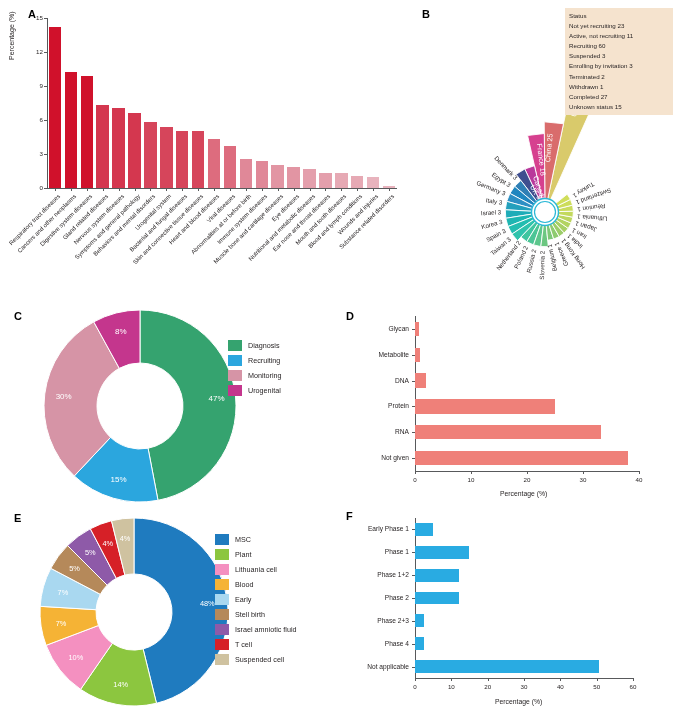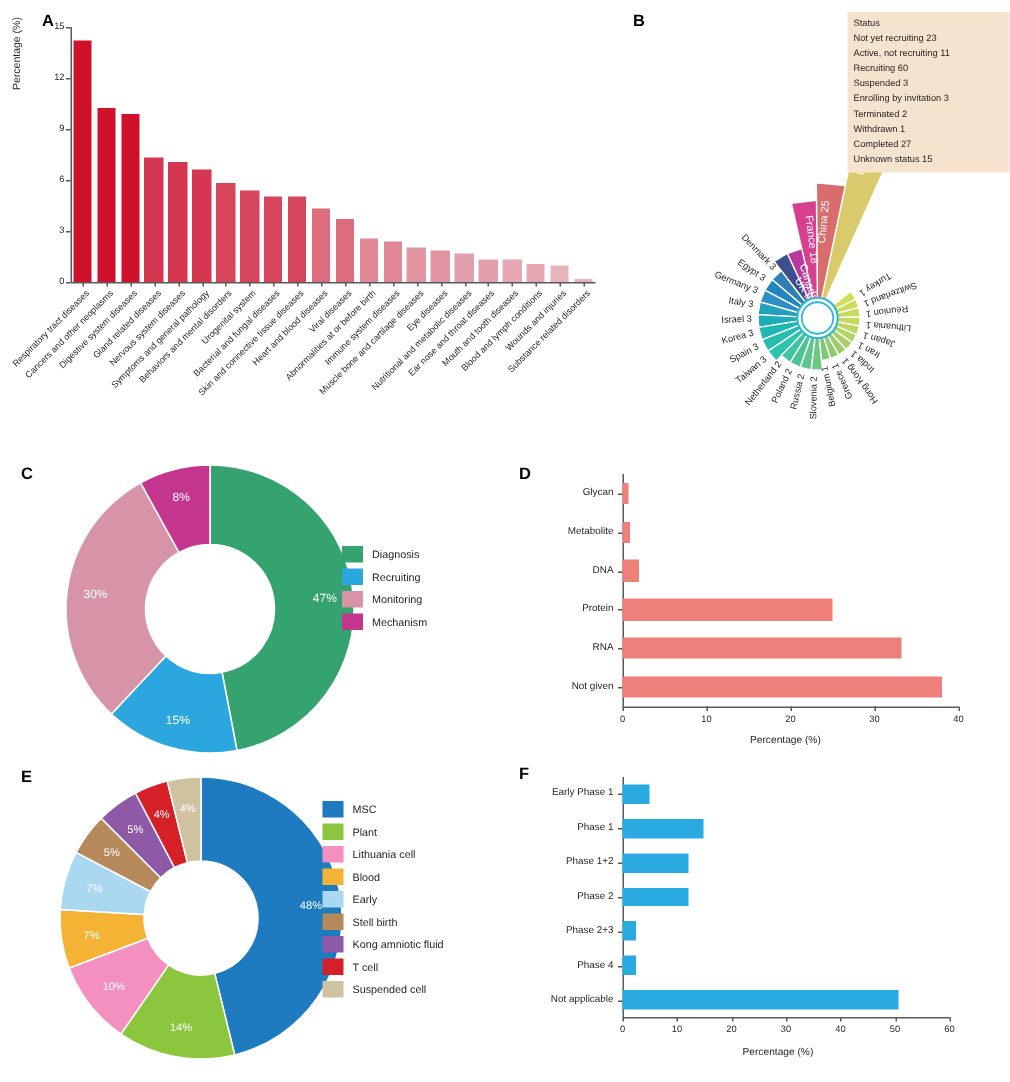--- a/index.html
+++ b/index.html
@@ -276,36 +276,36 @@
       <text x="78.5400041234625" y="176.46579030227045" font-size="8" font-family="&quot;Liberation Sans&quot;, sans-serif" fill="#ffffff" text-anchor="middle">15%</text>
       <path d="M34.28347783084591,169.98098823245553 A96,96 0 0 1 53.75164728623526,15.874558715789135 L79.28459201362621,62.318812758113886 A43,43 0 0 0 70.5644744450664,131.3456509791207 Z" fill="#d694a6" stroke="#ffffff" stroke-width="1">
         <title>Monitoring 30%</title>
       </path>
       <text x="23.68653717489036" y="92.95936767423375" font-size="8" font-family="&quot;Liberation Sans&quot;, sans-serif" fill="#ffffff" text-anchor="middle">30%</text>
       <path d="M53.75164728623526,15.874558715789135 A96,96 0 0 1 99.99999999999999,4 L99.99999999999999,57 A43,43 0 0 0 79.28459201362621,62.318812758113886 Z" fill="#c4368d" stroke="#ffffff" stroke-width="1">
         <title>Mechanism 8%</title>
       </path>
       <text x="80.87077387927933" y="28.096583245985705" font-size="8" font-family="&quot;Liberation Sans&quot;, sans-serif" fill="#ffffff" text-anchor="middle">8%</text>
     </svg>
-  <div class="legend" id="C-legend" style="left:215px;top:64px;padding-left:13px;">
+  <div class="legend" id="C-legend" style="left:215px;top:40px;padding-left:13px;">
       <div class="legrow">
         <div class="legsw" style="background: rgb(53, 163, 111);"></div>
         <div class="legtx">Diagnosis</div>
       </div>
       <div class="legrow">
         <div class="legsw" style="background: rgb(43, 166, 222);"></div>
         <div class="legtx">Recruiting</div>
       </div>
       <div class="legrow">
         <div class="legsw" style="background: rgb(214, 148, 166);"></div>
         <div class="legtx">Monitoring</div>
       </div>
       <div class="legrow">
         <div class="legsw" style="background: rgb(196, 54, 141);"></div>
-        <div class="legtx">Mechanism</div>
+        <div class="legtx">Urogenital</div>
       </div>
     </div>
 </div>
 
 <div class="panel" id="panelD">
   <div class="plabel" style="left:6px;top:10px;">D</div>
   <div id="D-plot" style="position:absolute;left:75px;top:16px;width:224px;height:155px;">
       <div class="axis-line" style="left: 0px; top: 0px; width: 0.8px; height: 155px;"></div>
       <div class="axis-line" style="left: 0px; top: 155px; width: 224px; height: 0.8px;"></div>
       <div class="tick" style="left: 0px; top: 155px; width: 0.8px; height: 3px;"></div>
@@ -400,21 +400,21 @@
       <div class="legrow">
         <div class="legsw" style="background: rgb(169, 216, 240);"></div>
         <div class="legtx">Early</div>
       </div>
       <div class="legrow">
         <div class="legsw" style="background: rgb(181, 137, 90);"></div>
         <div class="legtx">Stell birth</div>
       </div>
       <div class="legrow">
         <div class="legsw" style="background: rgb(142, 90, 168);"></div>
-        <div class="legtx">Kong amniotic fluid</div>
+        <div class="legtx">Israel amniotic fluid</div>
       </div>
       <div class="legrow">
         <div class="legsw" style="background: rgb(214, 32, 39);"></div>
         <div class="legtx">T cell</div>
       </div>
       <div class="legrow">
         <div class="legsw" style="background: rgb(207, 194, 160);"></div>
         <div class="legtx">Suspended cell</div>
       </div>
     </div>

